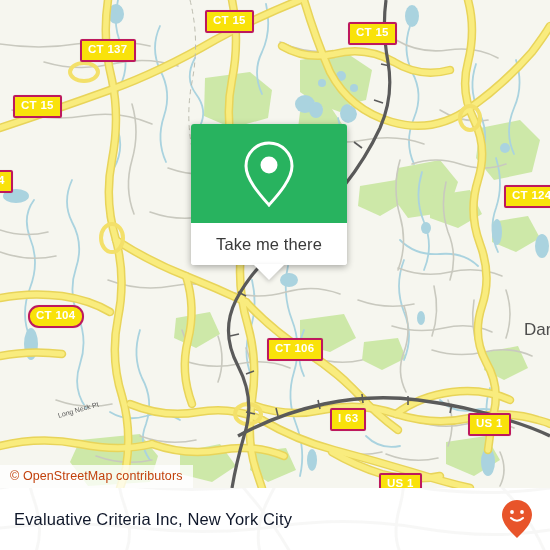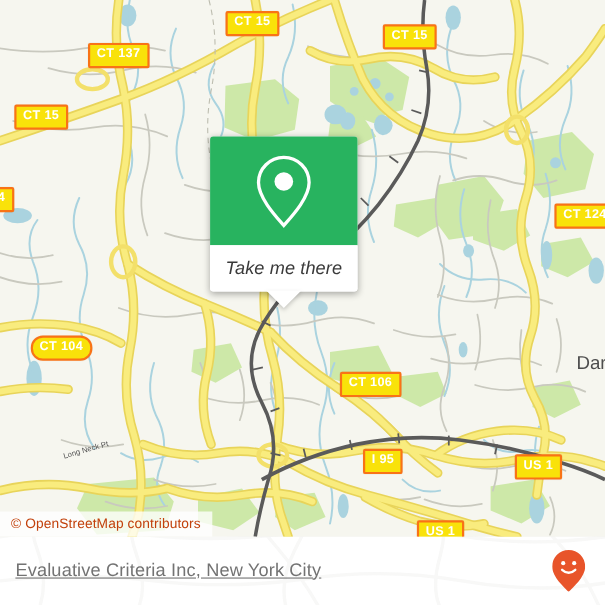--- a/index.html
+++ b/index.html
@@ -43,21 +43,21 @@
     color: #c2410c;
     background: rgba(255,255,255,0.78);
     letter-spacing: 0.1px;
     white-space: nowrap;
   }
 
   
   .shield {
     position: absolute;
     background: #f9e20a;
-    border: 2px solid #f97316;
+    border: 2px solid #be185d;
     border-radius: 2px;
     color: #ffffff;
     font-size: 11.5px;
     font-weight: bold;
     line-height: 1;
     padding: 3px 6px 4px 6px;
     white-space: nowrap;
     letter-spacing: 0.3px;
     box-shadow: 0 0 0 0.5px rgba(0,0,0,0.04);
   }
@@ -80,27 +80,26 @@
     color: #555;
     white-space: nowrap;
     transform-origin: left center;
   }
 
   
   #callout-card {
     position: absolute;
     left: 191px;
     top: 124px;
-    width: 134px;
+    width: 156px;
     border-radius: 3px;
     box-shadow: 0 2px 7px rgba(0,0,0,0.33);
     background: #ffffff;
     overflow: visible;
     z-index: 40;
-    font-style: italic;
   }
   #callout-header {
     height: 99px;
     background: #28b35f;
     border-radius: 3px 3px 0 0;
     display: flex;
     align-items: center;
     justify-content: center;
   }
   #callout-body {
@@ -148,25 +147,24 @@
     position: absolute;
     left: 0;
     top: -46px;
     width: 550px;
     height: 110px;
     opacity: 0.055;
     pointer-events: none;
   }
   #footer-title {
     font-size: 16.5px;
-    color: #737373;
+    color: #0f172a;
     letter-spacing: 0.15px;
     z-index: 2;
     position: relative;
-    text-decoration: underline;
   }
   #moovit-logo {
     display: flex;
     align-items: center;
     z-index: 2;
     position: relative;
   }
   #moovit-wordmark {
     font-size: 32px;
     color: #231f20;
@@ -375,22 +373,22 @@
   </svg>
 
   <div>
     <div class="shield" style="left:80px;  top:39px;">CT 137</div>
     <div class="shield" style="left:205px; top:10px;">CT 15</div>
     <div class="shield" style="left:348px; top:22px;">CT 15</div>
     <div class="shield" style="left:13px;  top:95px;">CT 15</div>
     <div class="shield" style="left:-10px; top:170px;">4</div>
     <div class="shield" style="left:464px; top:185px;margin-left:40px;">CT 124</div>
     <div class="shield" style="left:28px;  top:305px;border-radius:11px;">CT 104</div>
-    <div class="shield" style="left:267px; top:338px;margin-left:42px;">CT 106</div>
-    <div class="shield" style="left:330px; top:408px;">I 95</div>
+    <div class="shield" style="left:267px; top:338px;">CT 106</div>
+    <div class="shield" style="left:330px; top:408px;">I 63</div>
     <div class="shield" style="left:468px; top:413px;">US 1</div>
     <div class="shield" style="left:379px; top:473px;">US 1</div>
   </div>
 
   <div class="place-label" style="left:524px; top:320px;">Darien</div>
   <div class="street-label" style="left:58px; top:412px; transform:rotate(-16deg);">Long Neck Pt</div>
 
   <div id="callout-card">
     <div id="callout-header">
       <svg width="58" height="70" viewBox="0 0 58 70" xmlns="http://www.w3.org/2000/svg">

